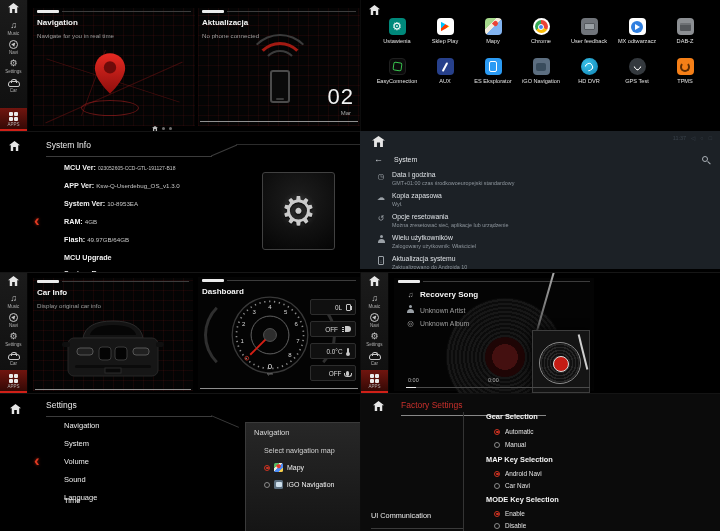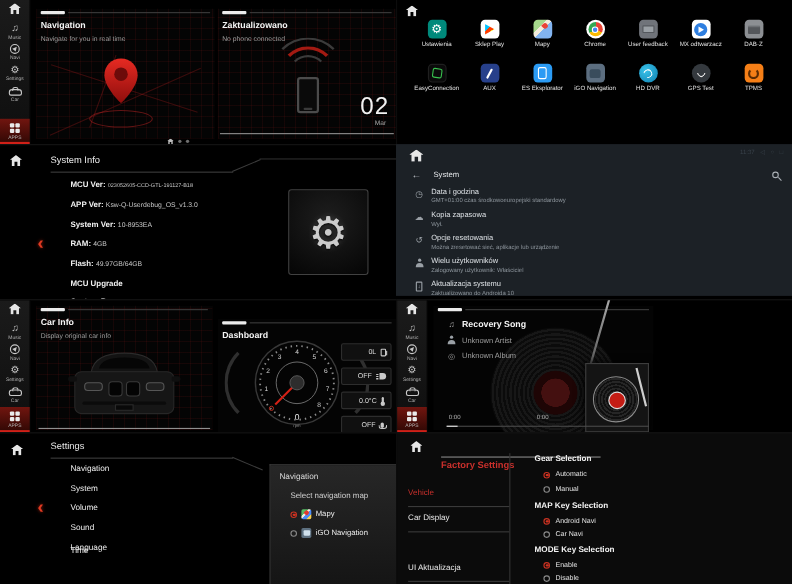--- a/index.html
+++ b/index.html
@@ -206,21 +206,21 @@
       <path d="M18 1 C9 1 2 8 2 17 C2 29 18 44 18 44 C18 44 34 29 34 17 C34 8 27 1 18 1 Z" fill="url(#pg)"></path>
       <circle cx="18" cy="16" r="6.5" fill="#6d0b0a"></circle>
     </svg>
   </div>
 
   <div class="card redgrid" style="left:198px;top:8px;width:162px;height:118px">
     <div class="tabline">
         <span class="on"></span>
         <span class="off"></span>
       </div>
-    <div class="card-title">Zaktualizowano</div>
+    <div class="card-title">Aktualizacja</div>
     <div class="card-sub">No phone connected</div>
     <div class="arc" style="left:48px;top:26px;width:68px;height:68px"></div>
     <div class="arc red" style="left:56px;top:34px;width:52px;height:52px"></div>
     <div class="arc" style="left:64px;top:42px;width:36px;height:36px"></div>
     <div class="phone" style="left:72px;top:62px"></div>
     <div class="bigday">02</div>
     <div class="mon">Mar</div>
     <div class="bline"></div>
   </div>
   <div class="pager" style="left:152px;bottom:0">
@@ -460,21 +460,21 @@
       <rect x="46" y="33" width="12" height="13" rx="3" fill="#040404" stroke="#3a3a3a"></rect>
       <rect x="62" y="33" width="12" height="13" rx="3" fill="#040404" stroke="#3a3a3a"></rect>
       <rect x="24" y="34" width="16" height="7" rx="3" fill="#202020" stroke="#565656"></rect>
       <rect x="80" y="34" width="16" height="7" rx="3" fill="#202020" stroke="#565656"></rect>
       <rect x="22" y="51" width="76" height="3" rx="1.5" fill="#0b0b0b"></rect>
       <rect x="52" y="54" width="16" height="5" fill="#090909" stroke="#2a2a2a"></rect>
     </svg>
     <div class="bline" style="bottom:1px"></div>
   </div>
 
-  <div class="card" style="left:198px;top:17px;width:162px;height:113px">
+  <div class="card" style="left:198px;top:4px;width:162px;height:113px">
     <div class="tabline">
         <span class="on"></span>
         <span class="off"></span>
       </div>
     <div class="card-title">Dashboard</div>
     <div class="gbr l" style="left:6px;top:18px"></div>
     <div class="gbr r" style="left:58px;top:18px"></div>
     <svg style="position:absolute;left:29px;top:15px" width="86" height="86" viewBox="0 0 100 100">
       <circle cx="50" cy="50" r="44" fill="none" stroke="#383838" stroke-width="1.5"></circle>
       <circle cx="50" cy="50" r="39" fill="none" stroke="#8a8a8a" stroke-width="2" stroke-dasharray="1.5 4.2"></circle>
@@ -606,27 +606,25 @@
       <span class="igo-ico">
           <i></i>
         </span>
       <span>iGO Navigation</span>
     </div>
   </div>
 </div>
 
 <div class="panel" style="left:360px;top:393px;width:360px;height:138px;border-top:1px solid #141414;border-left:1px solid #0c0c0c;background:#0b0b0b">
   <span class="home-ico" style="position:absolute;left:12px;top:7px"></span>
-  <div class="abs" style="left:40px;top:23px;font-size:8.5px;font-weight:bold;color:#c9302c">Factory Settings</div>
+  <div class="abs" style="left:40px;top:6px;font-size:8.5px;font-weight:normal;color:#c9302c">Factory Settings</div>
   <div class="hl" style="left:40px;top:21px;width:145px;background:#888"></div>
   <div class="vdiv"></div>
 
-  <div class="fmenu-item active" style="top:49px"><span>Vehicle</span></div>
-  <div class="fmenu-item" style="top:72px"><span>Car Display</span></div>
-  <div class="fmenu-item" style="top:117px"><span>UI Aktualizacja</span></div>
+  <div class="fmenu-item" style="top:117px"><span>UI Communication</span></div>
 
   <div class="fsec-h" style="top:18px">Gear Selection</div>
   <div class="fopt" style="top:34px">
     <span class="radio sel"></span>
     <span>Automatic</span>
   </div>
   <div class="fopt" style="top:47px">
     <span class="radio"></span>
     <span>Manual</span>
   </div>

